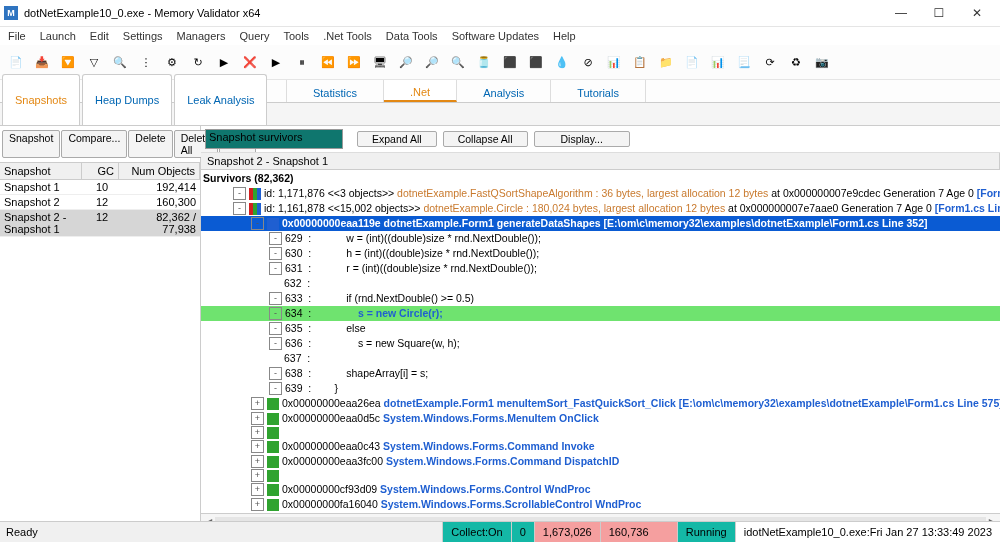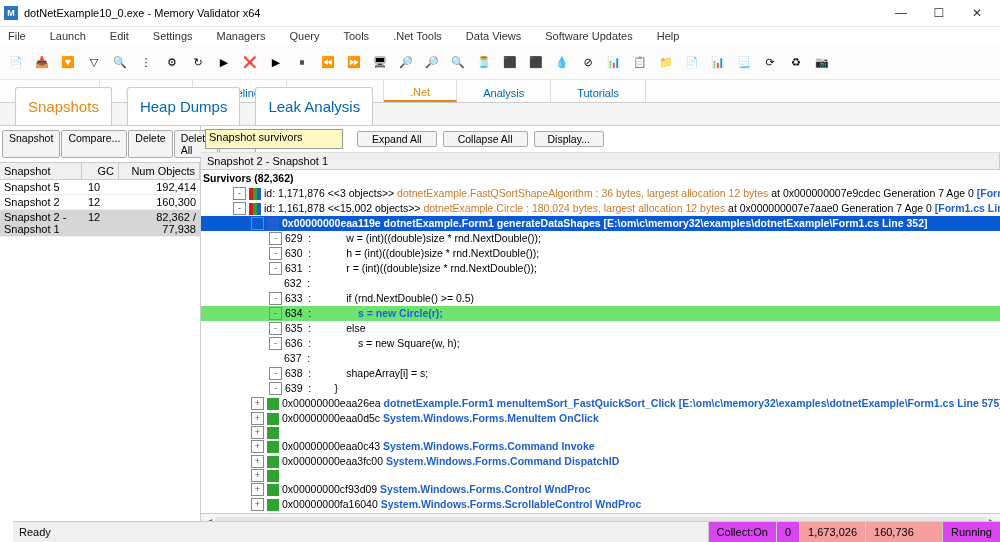--- a/index.html
+++ b/index.html
@@ -1,64 +1,64 @@
 <!DOCTYPE html>
 <html><head>
 <meta charset="utf-8">
 <style>
 html,body{margin:0;padding:0;font-family:"Segoe UI",Tahoma,sans-serif;font-size:11px;background:#fff;color:#000;width:1000px;height:542px;overflow:hidden}
 .titlebar{height:26px;background:#fff;display:flex;align-items:center;padding:0 4px;border-bottom:1px solid #e5e5e5}
 .titlebar .icon{width:14px;height:14px;background:#2f74c0;color:#fff;display:flex;align-items:center;justify-content:center;font-weight:bold;font-size:9px;margin-right:6px}
 .titlebar .title{flex:1}
 .winbtns{display:flex}
 .winbtn{width:38px;height:24px;display:flex;align-items:center;justify-content:center;font-size:12px;color:#333}
-.menubar{height:18px;display:flex;align-items:center;padding:0 2px;gap:12px;font-size:11px;color:#333}
+.menubar{height:18px;display:flex;align-items:center;padding:0 2px;gap:2px;font-size:11px;color:#333}
 .menubar span{padding:1px 6px}
 .toolbar{height:30px;display:flex;align-items:center;gap:2px;padding:2px 4px;border-bottom:1px solid #e5e5e5;background:#fcfcfc;overflow:hidden}
 .tbtn{width:22px;height:22px;display:flex;align-items:center;justify-content:center;border:1px solid transparent;border-radius:2px}
 .tabstrip{height:22px;background:#fdfdfd;border-bottom:1px solid #ccc;display:flex}
 .tab{padding:3px 26px 0 26px;color:#0066b3;font-size:11px;border-right:1px solid #ddd;display:flex;align-items:center}
 .tab.active{color:#e38814;border-bottom:2px solid #e38814;background:#fff}
 .subtabs{height:22px;background:#f5f5f5;border-bottom:1px solid #ccc;display:flex;align-items:flex-end}
-.subtab{padding:10px 12px;border:1px solid #ccc;border-bottom:none;margin-left:15px;background:#fff;color:#0066b3;border-radius:3px 3px 0 0;font-size:15px}
+.subtab{padding:19px 12px;border:1px solid #ccc;border-bottom:none;margin-left:2px;background:#fff;color:#0066b3;border-radius:3px 3px 0 0;font-size:11px}
 .subtab.active{color:#e38814}
 .content{display:flex;height:calc(542px - 26px - 18px - 30px - 22px - 22px - 20px);overflow:hidden}
 .left{width:200px;border-right:1px solid #ccc;display:flex;flex-direction:column}
 .lbtns{display:flex;gap:1px;padding:4px 2px}
 .lbtn{border:1px solid #aaa;background:#f4f4f4;font-size:10.5px;padding:1px 6px;border-radius:2px}
 .grid{flex:1;overflow:auto}
 .ghead{display:flex;background:#f0f0f0;border-top:1px solid #ccc;border-bottom:1px solid #ccc;font-size:11px}
 .gh{padding:2px 4px;border-right:1px solid #ccc}
 .gh.s{flex:1}.gh.g{width:28px;text-align:right}.gh.n{width:72px;text-align:right}
 .grow{display:flex;font-size:11px;border-bottom:1px solid #eee}
 .gc{padding:1px 4px}
-.gc.s{flex:1}.gc.g{width:28px;text-align:left}.gc.n{width:72px;text-align:right}
+.gc.s{flex:1}.gc.g{width:28px;text-align:center}.gc.n{width:72px;text-align:right}
 .grow.sel{background:#d6d6d6}
 .right{flex:1;display:flex;flex-direction:column;overflow:hidden}
 .rtop{display:flex;align-items:center;gap:4px;padding:3px 4px;border-bottom:1px solid #ddd}
-.combo{border:1px solid #999;background:#fef9c3;font-size:11px;padding:1px 3px;width:130px;height:16px}
+.combo{border:1px solid #999;background:#0f766e;font-size:11px;padding:1px 3px;width:130px;height:16px}
 .rhead{display:flex;background:#f0f0f0;border-bottom:1px solid #ccc;font-size:11px}
 .rh{padding:2px 6px;border-right:1px solid #ccc}
 .rh1{flex:1}
 .tree{flex:1;overflow:auto;font-size:10.5px;line-height:15px;padding:1px 0;font-family:"Segoe UI",Verdana,sans-serif}
 .node{display:flex;align-items:center;white-space:nowrap;padding:0 2px}
 .sq{width:11px;height:11px;border:1px solid #888;display:inline-flex;align-items:center;justify-content:center;font-size:9px;color:#555;margin-right:3px;flex-shrink:0}
 .ic{width:12px;height:12px;display:inline-block;margin-right:3px;flex-shrink:0}
 .ic.blue{background:#1f5fd1}
 .ic.grn{background:#2fa32f}
 .ic.rgb{background:linear-gradient(to right,#d11f1f 33%,#2fa32f 33% 66%,#1f5fd1 66%)}
 .node.fullblue{background:#0a5bd3;color:#fff}
 .node.fullgrn{background:#6fe36f}
 .a-o{color:#c97a2e}
 .a-b{color:#1f5fd1}
 .node.fullblue .a-b, .node.fullblue .a-o{color:#fff}
-.statusbar{position:absolute;bottom:0;left:13px;right:0;height:20px;background:#f0f0f0;border-top:1px solid #ccc;display:flex;align-items:center;font-size:11px}
+.statusbar{position:absolute;bottom:0;left:0;right:0;height:20px;background:#f0f0f0;border-top:1px solid #ccc;display:flex;align-items:center;font-size:11px}
 .sb-l{padding:0 6px;flex:1}
 .sb-cell{padding:0 8px;border-left:1px solid #ccc;height:100%;display:flex;align-items:center}
-.sb-g{background:#d946ef}.sb-r{background:#f59f9f}.sb-w{background:#fff}
+.sb-g{background:#14b8a6}.sb-r{background:#f59f9f}.sb-w{background:#fff}
 .tscroll{height:16px;border-top:1px solid #ccc;background:#f5f5f5;display:flex;align-items:center}
 .tscroll .lar,.tscroll .rar{width:14px;text-align:center;color:#666}
 .tscroll .bar{flex:1;height:10px;background:#e5e5e5}
 </style>
 </head>
 <body>
 
 <div class="titlebar">
   <div class="icon">M</div>
   <div class="title">dotNetExample10_0.exe - Memory Validator x64</div>
@@ -71,21 +71,21 @@
 
 <div class="menubar" id="menubar">
     <span>File</span>
     <span>Launch</span>
     <span>Edit</span>
     <span>Settings</span>
     <span>Managers</span>
     <span>Query</span>
     <span>Tools</span>
     <span>.Net Tools</span>
-    <span>Data Views</span>
+    <span>Data Tools</span>
     <span>Software Updates</span>
     <span>Help</span>
   </div>
 
 <div class="toolbar" id="toolbar">
     <div class="tbtn">📄</div>
     <div class="tbtn">📥</div>
     <div class="tbtn">🔽</div>
     <div class="tbtn">▽</div>
     <div class="tbtn">🔍</div>
@@ -144,21 +144,21 @@
         <div class="lbtn">Displ</div>
       </div>
     <div class="grid">
       <div class="ghead">
         <div class="gh s">Snapshot</div>
         <div class="gh g">GC</div>
         <div class="gh n">Num Objects</div>
       </div>
       <div id="gridbody">
           <div class="grow">
-            <div class="gc s">Snapshot 5</div>
+            <div class="gc s">Snapshot 1</div>
             <div class="gc g">10</div>
             <div class="gc n">192,414</div>
           </div>
           <div class="grow">
             <div class="gc s">Snapshot 2</div>
             <div class="gc g">12</div>
             <div class="gc n">160,300</div>
           </div>
           <div class="grow sel">
             <div class="gc s">Snapshot 2 - Snapshot 1</div>
@@ -169,21 +169,21 @@
     </div>
   </div>
 
   <div class="right">
     <div class="rtop">
       <div class="combo">Snapshot survivors</div>
       <span style="width:6px"></span>
       <div id="rbtns" style="display:flex;gap:6px">
           <div class="lbtn" style="padding: 1px 14px;">Expand All</div>
           <div class="lbtn" style="padding: 1px 14px;">Collapse All</div>
-          <div class="lbtn" style="padding: 1px 13px;">Display...</div>
+          <div class="lbtn" style="padding: 1px 26px;">Display...</div>
         </div>
     </div>
     <div class="rhead">
       <div class="rh rh1">Snapshot 2 - Snapshot 1</div>
     </div>
     <div class="tree">
       <div class="node" style="font-weight:bold">Survivors (82,362)</div>
       <div id="treebody">
           <div class="node" style="padding-left: 32px;">
             <span class="sq">-</span>
@@ -292,13 +292,14 @@
   </div>
 </div>
 
 <div class="statusbar">
   <div class="sb-l">Ready</div>
   <div class="sb-cell sb-g">Collect:On</div>
   <div class="sb-cell sb-g">0</div>
   <div class="sb-cell sb-r">1,673,026</div>
   <div class="sb-cell sb-r" style="min-width:60px">160,736</div>
   <div class="sb-cell sb-g">Running</div>
+  <div class="sb-cell sb-w" style="min-width:210px">idotNetExample10_0.exe:Fri Jan 27 13:33:49 2023</div>
 </div>
 
 </body></html>

